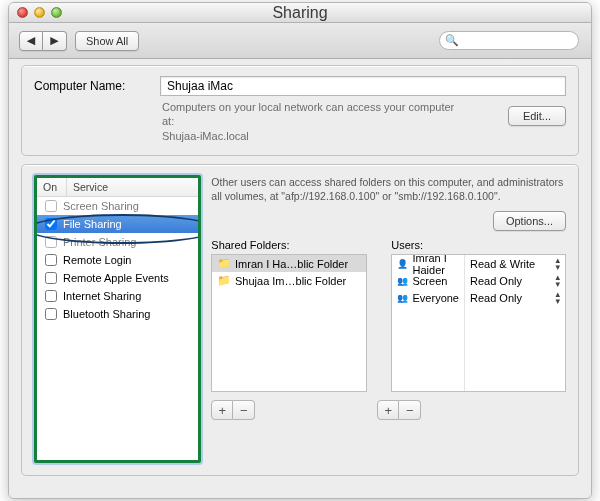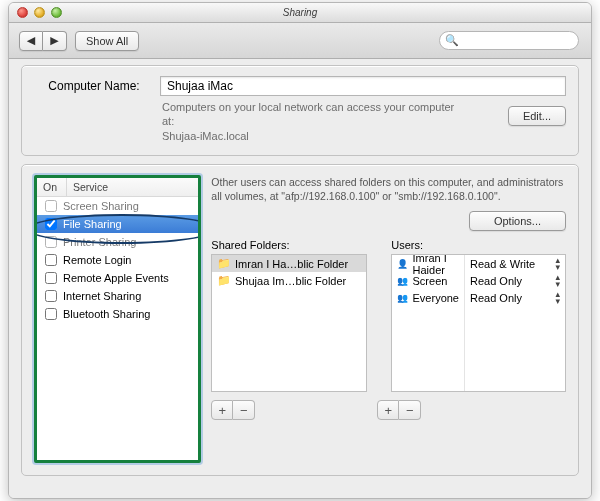--- a/index.html
+++ b/index.html
@@ -37,21 +37,21 @@
     display: flex; gap: 6px;
   }
   .tl {
     width: 11px; height: 11px; border-radius: 50%;
     box-shadow: inset 0 0 1px rgba(0,0,0,.4);
   }
   .tl.red { background: radial-gradient(circle at 35% 30%, #ff9a8e, #e0443e 65%); border:1px solid #c13832;}
   .tl.yellow { background: radial-gradient(circle at 35% 30%, #ffe9a0, #e6b028 65%); border:1px solid #c19620;}
   .tl.green { background: radial-gradient(circle at 35% 30%, #c8f0a8, #6fbe3c 65%); border:1px solid #54932c;}
   .title {
-    font-size: 10px; color:#3a3a3a;font-style:italic;
+    font-size: 16px; color:#3a3a3a;
   }
   
   .toolbar {
     height: 36px;
     background: linear-gradient(#eaeaea,#d6d6d6);
     border-bottom: 1px solid #aeaeae;
     display: flex; align-items: center;
     padding: 0 10px;
     gap: 8px;
     position: relative;
@@ -99,21 +99,21 @@
     border:1px solid #c2c2c2;
     border-radius:5px;
     background:#ededed;
     box-shadow: inset 0 1px 0 #fff;
     padding:10px 12px 12px 12px;
     margin-bottom:8px;
   }
   .row1 {
     display:flex; align-items:center; gap:6px;
   }
-  .label-right { width:120px; text-align:center; font-size:12px; }
+  .label-right { width:120px; text-align:left; font-size:12px; }
   .textfield {
     flex:1;
     height:20px;
     border:1px solid #b5b5b5;
     border-radius:0;
     padding:0 6px;
     font-size:12px;
     background:#fff;
     box-shadow: inset 0 1px 2px rgba(0,0,0,.1);
   }
@@ -310,21 +310,21 @@
                 <input type="checkbox" style="">
                 <span>Bluetooth Sharing</span>
               </div>
             </div>
           <div class="ellipse-overlay"></div>
         </div>
 
         <div class="rightpane">
           <div class="desc">Other users can access shared folders on this computer, and administrators all volumes, at "afp://192.168.0.100" or "smb://192.168.0.100".</div>
           <div class="opts-row">
-            <div class="btn" style="padding:0 24px">Options...</div>
+            <div class="btn" style="padding:0 12px">Options...</div>
           </div>
 
           <div class="lists">
             <div class="listcol folders">
               <div class="list-label">Shared Folders:</div>
               <div class="listbox" id="folders-box">
                   <div class="li-row sel">
                     <span class="folder-icon">📁</span>
                     <span>Imran I Ha…blic Folder</span>
                   </div>

